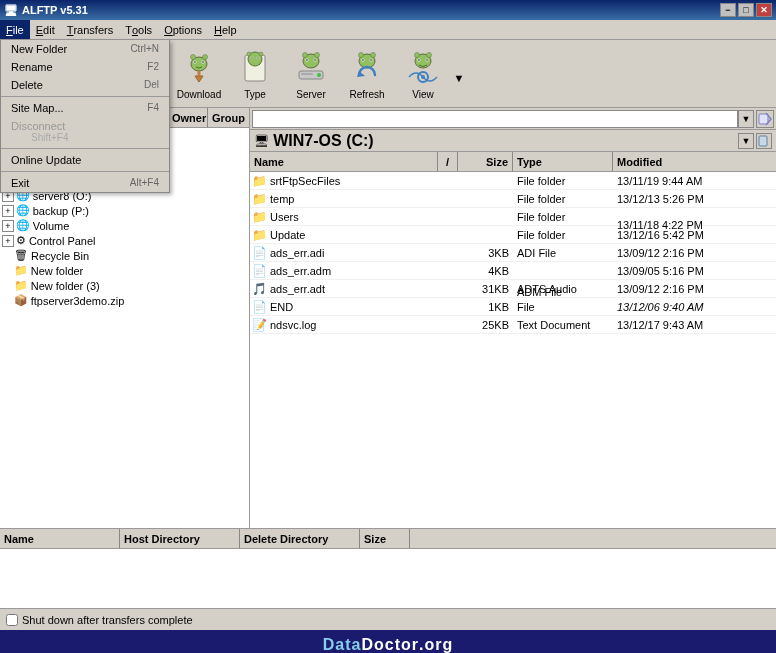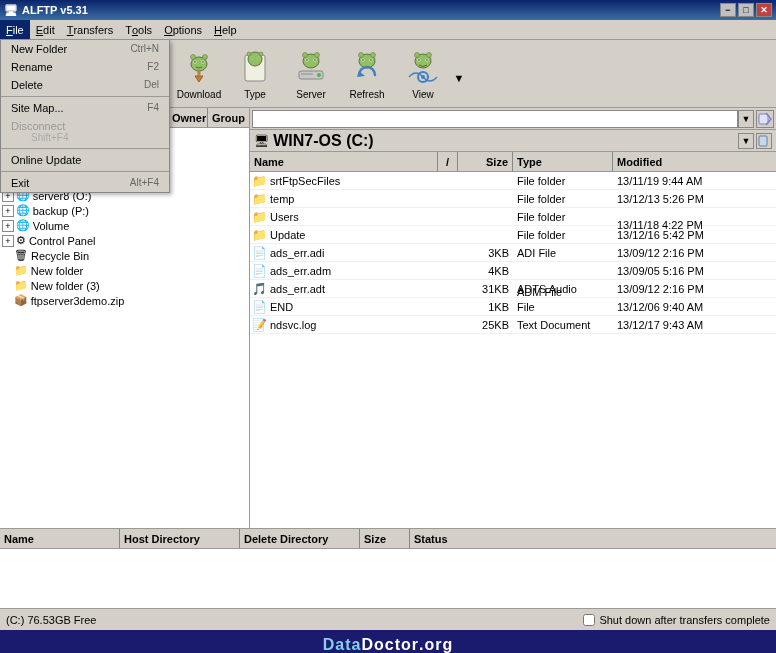--- a/index.html
+++ b/index.html
@@ -653,21 +653,21 @@
       </div>
 
       <div class="file-row" style="display:flex; align-items:center; height:18px; cursor:pointer; font-size:11px;">
         <div style="width:188px; padding:0 2px; display:flex; align-items:center; overflow:hidden;">
           <span style="font-size:12px; margin-right:3px; color:#808080;">📄</span>
           <span>END</span>
         </div>
         <div style="width:20px;"></div>
         <div style="width:55px; text-align:right; padding:0 4px;">1KB</div>
         <div style="width:100px; padding:0 4px;">File</div>
-        <div style="flex:1; padding:0 4px;">13/12/06 9:40 AM</div>
+        <div style="flex:1; padding:0 4px;font-style:italic;">13/12/06 9:40 AM</div>
       </div>
 
       <div class="file-row" style="display:flex; align-items:center; height:18px; cursor:pointer; font-size:11px;">
         <div style="width:188px; padding:0 2px; display:flex; align-items:center; overflow:hidden;">
           <span style="font-size:12px; margin-right:3px; color:#808080;">📝</span>
           <span>ndsvc.log</span>
         </div>
         <div style="width:20px;"></div>
         <div style="width:55px; text-align:right; padding:0 4px;">25KB</div>
         <div style="width:100px; padding:0 4px;">Text Document</div>
@@ -676,27 +676,25 @@
     </div>
   </div>
 </div>
 
 <div id="queue-area" style="background:#d4d0c8; border-top:1px solid #999; display:flex; flex-direction:column; height:80px;">
   <div class="queue-header" style="display:flex; background:#d4d0c8; border-bottom:1px solid #999; height:20px; align-items:stretch;">
     <div style="width:120px; padding:0 4px; border-right:1px solid #888; font-size:11px; font-weight:bold; display:flex; align-items:center;">Name</div>
     <div style="width:120px; padding:0 4px; border-right:1px solid #888; font-size:11px; font-weight:bold; display:flex; align-items:center;">Host Directory</div>
     <div style="width:120px; padding:0 4px; border-right:1px solid #888; font-size:11px; font-weight:bold; display:flex; align-items:center;">Delete Directory</div>
     <div style="width:50px; padding:0 4px; border-right:1px solid #888; font-size:11px; font-weight:bold; display:flex; align-items:center;">Size</div>
-    <div style="flex:1; padding:0 4px; font-size:11px; font-weight:bold; display:flex; align-items:center;">Status</div>
   </div>
   <div id="queue-body" style="flex:1; background:white;"></div>
 </div>
 
 <div id="status-bar" style="background:#d4d0c8; height:22px; display:flex; align-items:center; border-top:1px solid #999; padding:0 6px; font-size:11px;">
-  <div class="status-left">(C:)  76.53GB Free</div>
   <div class="status-right" style="display:flex; align-items:center; gap:4px;">
     <input type="checkbox" style="width: 12px; height: 12px;">
     <span>Shut down after transfers complete</span>
   </div>
 </div>
 
 <div id="branding" style="background:#1a1a6e; height:30px; display:flex; align-items:center; justify-content:center; color:white; font-size:16px; font-weight:bold; letter-spacing:1px;">
   <span style="color:#87ceeb;">Data</span>
     <span style="color:white;">Doctor</span>
     <span style="color:white;">.org</span>

